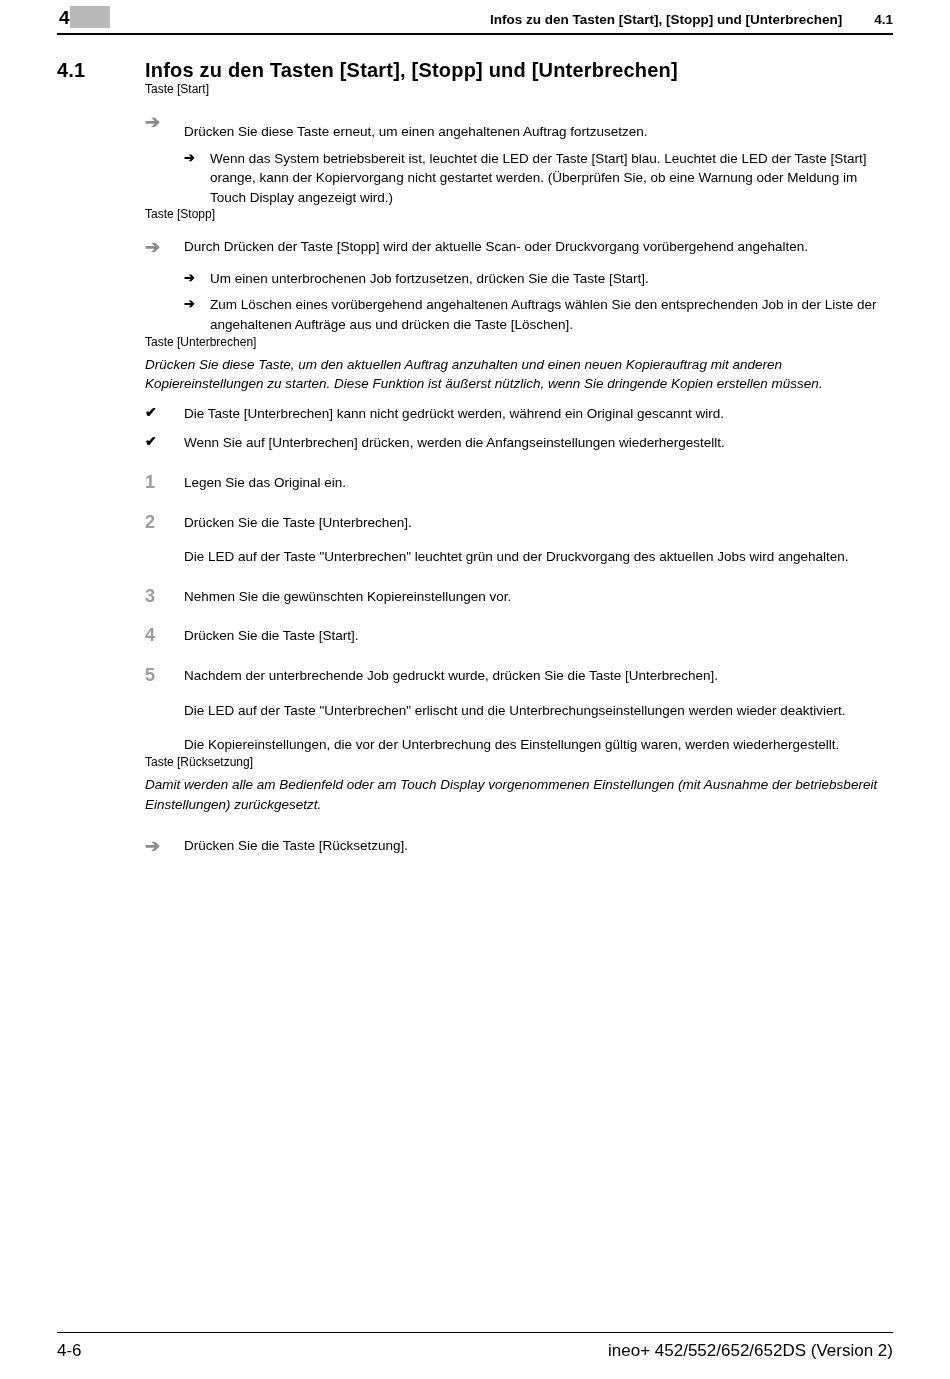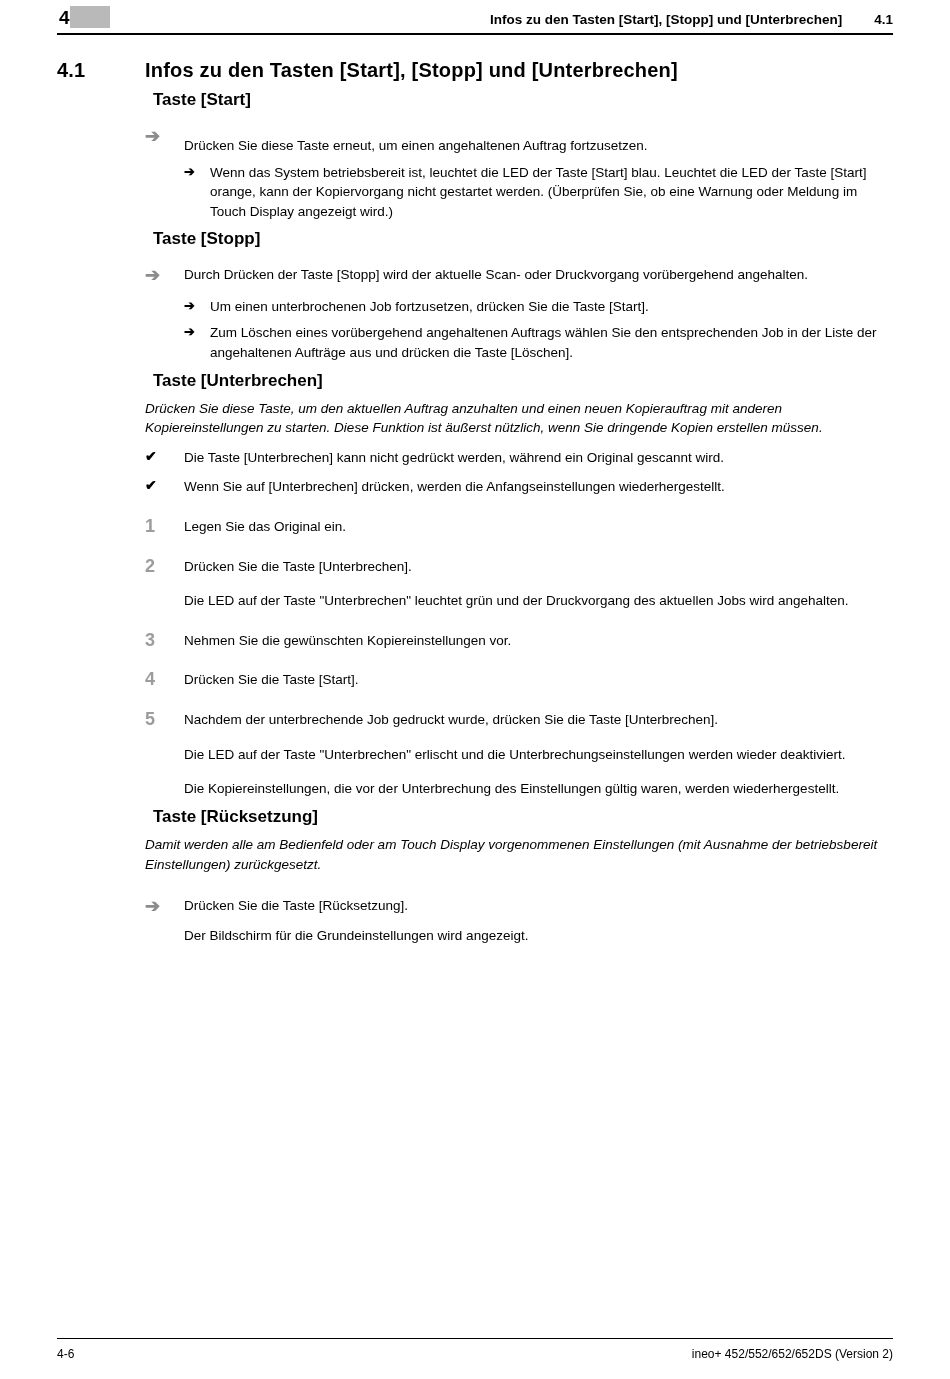--- a/index.html
+++ b/index.html
@@ -62,23 +62,23 @@
     font-size: 20px;
     font-weight: bold;
     letter-spacing: 0.2px;
   }
   .main-heading .sec-num { width: 88px; flex: none; }
 
   
   .section-body { margin-left: 88px; }
 
   h3.sub-heading {
-    font-size: 17px;
-    font-weight: bold;
-    margin: 8px;
+    font-size: 12px;
+    font-weight: normal;
+    margin: 0;
   }
   .mt-32 { margin-top: 32px; }
   .mt-40 { margin-top: 40px; }
   .mt-46 { margin-top: 46px; }
 
   .text { font-size: 13.5px; line-height: 1.45; }
 
   
   .bullet-row {
     display: flex;
@@ -139,21 +139,21 @@
   
   .page-footer {
     position: absolute;
     left: 57px;
     right: 57px;
     bottom: 18px;
     border-top: 1px solid #000;
     padding-top: 8px;
     display: flex;
     justify-content: space-between;
-    font-size: 12px;
+    font-size: 17px;
   }
 </style>
 </head>
 <body>
 
 <div class="page">
 
   <div class="page-header">
     <div class="chapter">
       <span class="gray-box"></span>
@@ -244,21 +244,20 @@
       </div>
     </div>
 
     <h3 class="sub-heading mt-46">Taste [Rücksetzung]</h3>
     <div class="text intro-para">Damit werden alle am Bedienfeld oder am Touch Display vorgenommenen Einstellungen (mit Ausnahme der betriebsbereit Einstellungen) zurückgesetzt.</div>
 
     <div class="bullet-row" style="margin-top:22px;">
       <span class="marker-col big-arrow">➔</span>
       <div class="body-col text">
         <div>Drücken Sie die Taste [Rücksetzung].</div>
-        <div class="follow-para">Der Bildschirm für die Grundeinstellungen wird angezeigt.</div>
       </div>
     </div>
 
   </div>
 
   <div class="page-footer">
     <span>4-6</span>
     <span>ineo+ 452/552/652/652DS (Version 2)</span>
   </div>
 

